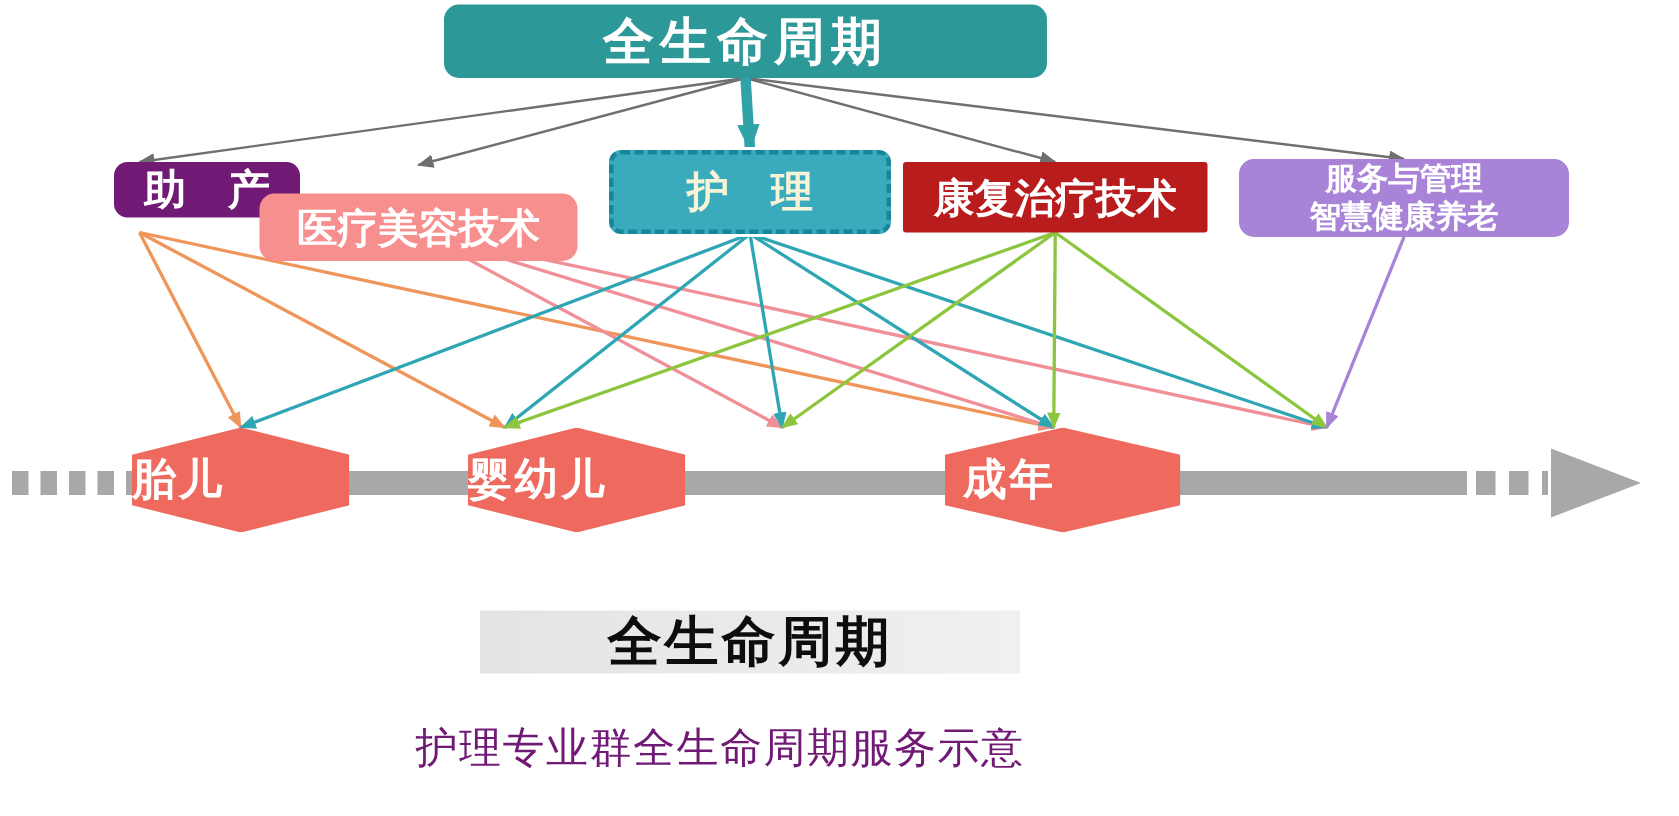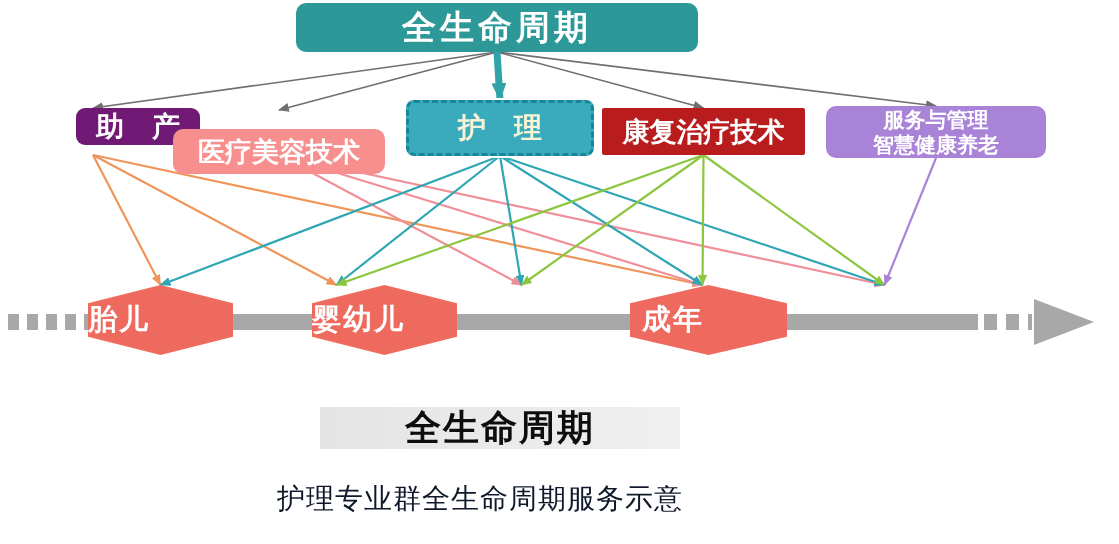--- a/index.html
+++ b/index.html
@@ -34,21 +34,21 @@
   #hex-taier{left:88px;} #hex-yingyouer{left:264px;margin-left:48px;} #hex-qingshaonian{left:449px;}
   #hex-chengnian{left:630px;padding-left:12px;} #hex-laonian{left:812px;}
   .lifecycle-bar{
     position:absolute;left:320px;top:407px;width:360px;height:42px;
     background:linear-gradient(90deg,#e4e4e4,#f0f0f0);
     display:flex;align-items:center;justify-content:center;
     font-size:36px;font-weight:bold;color:#0d0d0d;letter-spacing:2px;z-index:2;
   }
   .caption{
     position:absolute;left:0;top:480px;width:960px;text-align:center;
-    font-size:28px;color:#0f172a;letter-spacing:1px;z-index:2;
+    font-size:28px;color:#701a75;letter-spacing:1px;z-index:2;
   }
 </style>
 </head>
 <body>
 
 <div class="canvas">
 
   <svg id="edge-svg" viewBox="0 0 1119 544">
     <g>
       <line x1="8" y1="322" x2="86" y2="322" stroke="#a8a8a8" stroke-width="16" stroke-dasharray="11 8"></line>

